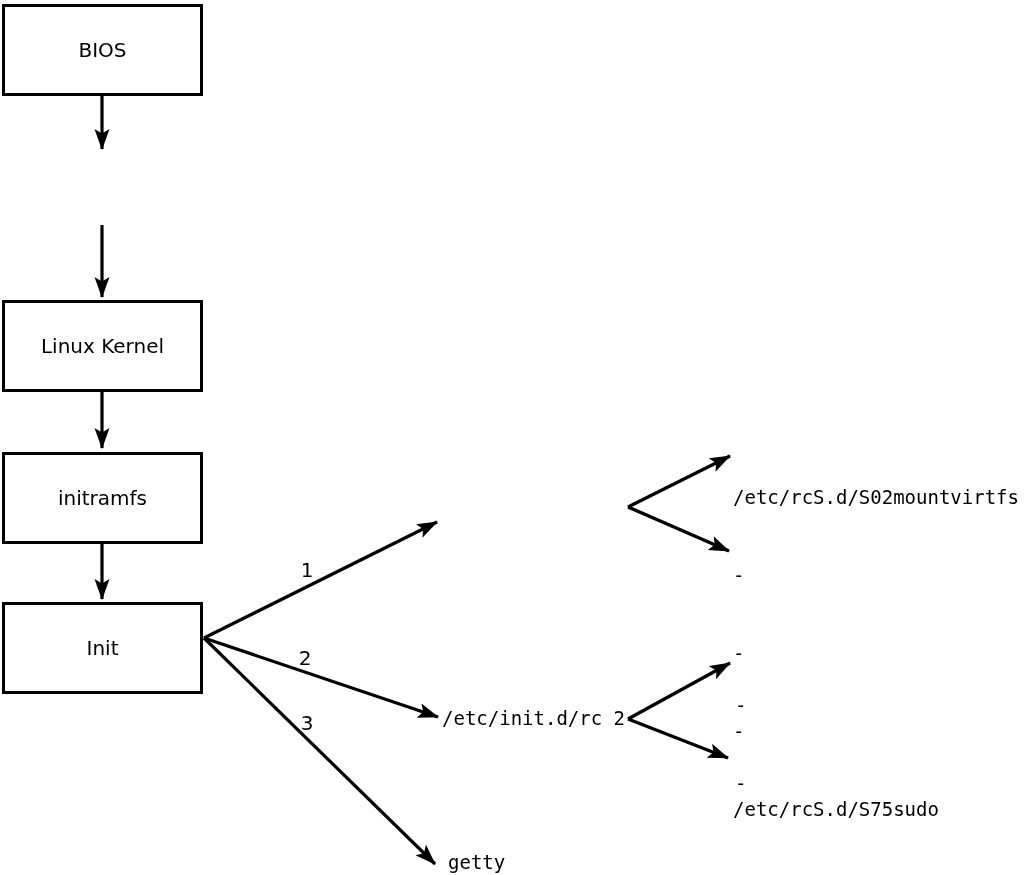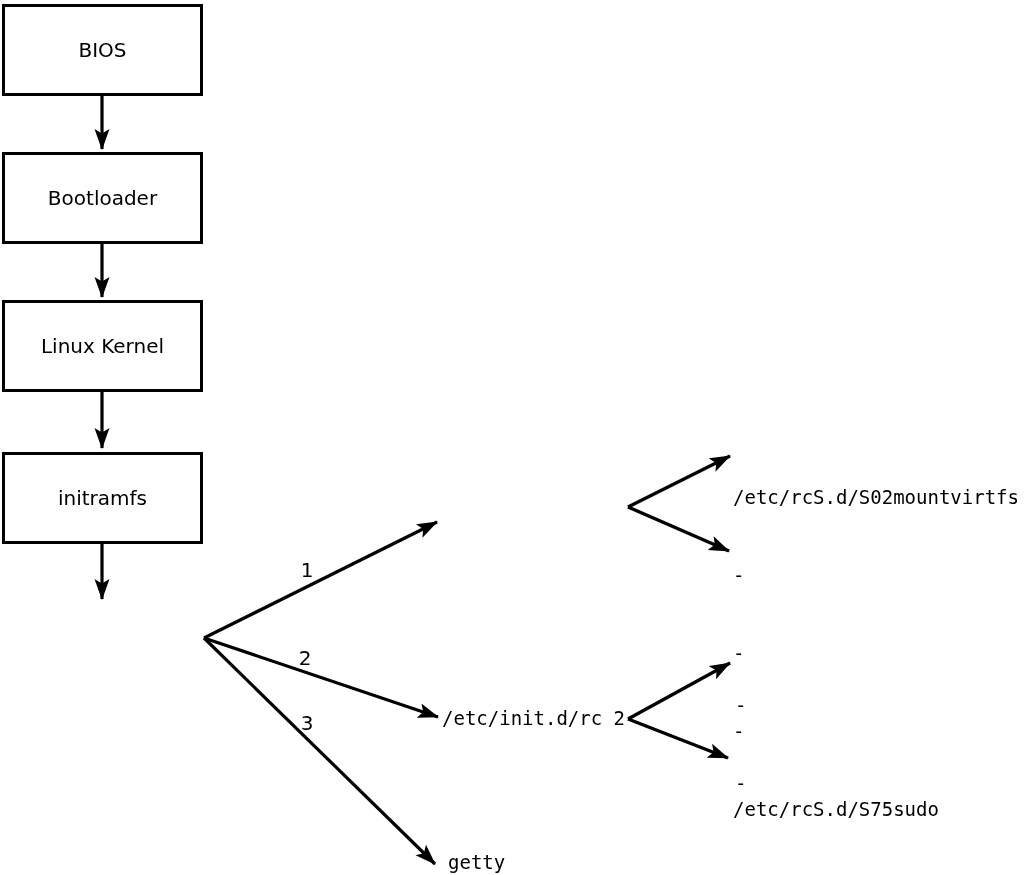--- a/index.html
+++ b/index.html
@@ -89,28 +89,28 @@
     <line x1="628" y1="507" x2="729" y2="551" stroke="#000" stroke-width="3.4" marker-end="url(#ah)"></line>
 
     <line x1="628" y1="719" x2="730" y2="663" stroke="#000" stroke-width="3.4" marker-end="url(#ah)"></line>
     <line x1="628" y1="719" x2="728" y2="758" stroke="#000" stroke-width="3.4" marker-end="url(#ah)"></line>
   </svg>
 
 
   <div class="flow-box" style="top:4px">
     <span class="box-label">BIOS</span>
   </div>
-  <div class="flow-box" style="top:152px">
-    <span class="box-label">Bootloader</span>
-  </div>
   <div class="flow-box" style="top:452px">
     <span class="box-label">initramfs</span>
   </div>
   <div class="flow-box" style="top:300px">
     <span class="box-label">Linux Kernel</span>
+  </div>
+  <div class="flow-box" style="top:602px">
+    <span class="box-label">Init</span>
   </div>
 
   <div class="branch-num" style="left:307px; top:570px">1</div>
   <div class="branch-num" style="left:305px; top:658px">2</div>
   <div class="branch-num" style="left:307px; top:723px">3</div>
 
   <div class="mono" style="left:442px; top:705px">/etc/init.d/rc 2</div>
   <div class="mono" style="left:448px; top:849px">getty</div>
 
   <div class="mono script-list" style="left:733px; top:432px">

